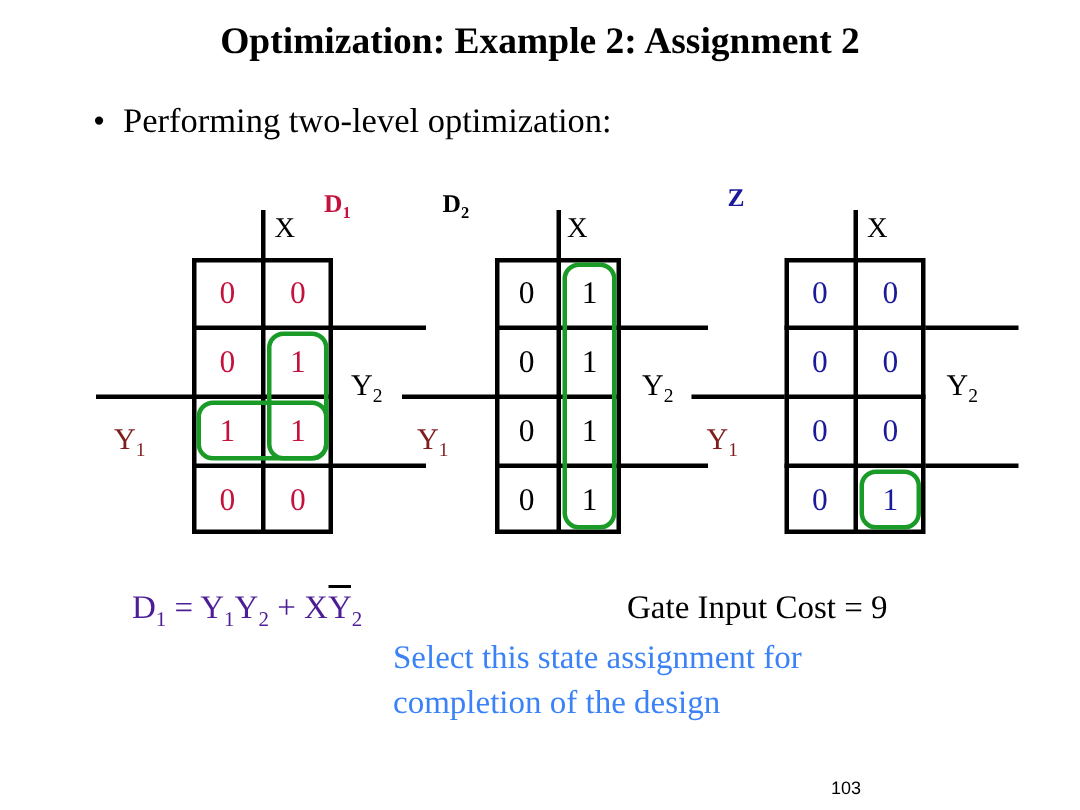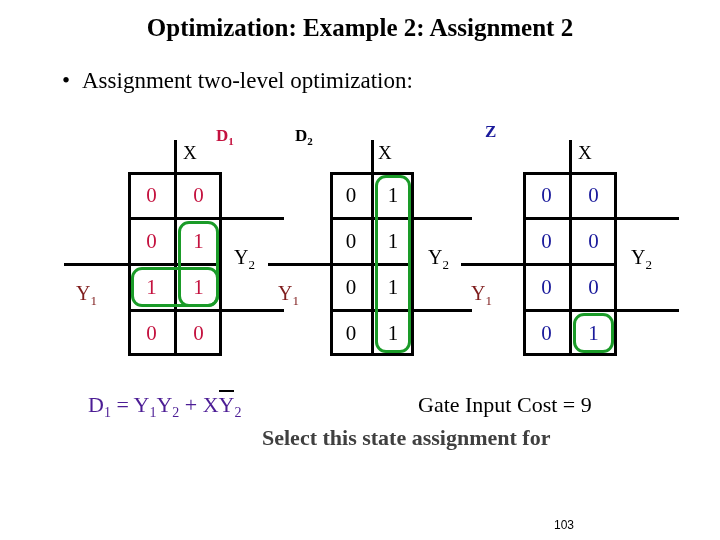--- a/index.html
+++ b/index.html
@@ -53,37 +53,37 @@
   .eqrow{height:30px;white-space:nowrap;position:relative;}
   .eqrow sub{font-size:14px;}
   .ovl{display:inline-block;position:relative;}
   .ovl::before{
     content:"";position:absolute;left:0;right:0;top:-2px;height:2px;background:#000;
   }
   .cost{
     position:absolute;left:418px;top:392px;font-size:22px;color:#000;white-space:nowrap;
   }
   .redtext{
-    position:absolute;left:262px;top:423px;font-size:22px;font-weight:bold;
-    color:#404040;line-height:30px;white-space:nowrap;
+    position:absolute;left:262px;top:423px;font-size:22px;font-weight:normal;
+    color:#3b82f6;line-height:30px;white-space:nowrap;
   }
   .pagenum{
     position:absolute;right:14px;bottom:8px;font-size:12px;color:#000;
     font-family:"Liberation Sans",sans-serif;
   }
 </style>
 </head>
 <body>
 
 <div id="slide">
 
   <div class="title">Optimization: Example 2: Assignment 2</div>
 
   <div class="bullet">
-    <span class="dot">•</span><span>Assignment two-level optimization:</span>
+    <span class="dot">•</span><span>Performing two-level optimization:</span>
   </div>
 
   <div id="kmaps-host">
       <div class="kmap" style="left: 0px; top: 0px;">
         <div class="kname" style="left: 216px; top: 126px; color: rgb(196, 18, 63);"><span>D</span><sub>1</sub></div>
         <div class="grid" style="left: 128px; top: 172px; width: 94px; height: 184px;"></div>
         <div class="hline" style="left: 128px; top: 217px; width: 94px; height: 3px;"></div>
         <div class="hline" style="left: 128px; top: 263px; width: 94px; height: 3px;"></div>
         <div class="hline" style="left: 128px; top: 309px; width: 94px; height: 3px;"></div>
         <div class="vline" style="left: 174px; top: 140px; width: 3px; height: 216px;"></div>
@@ -159,16 +159,17 @@
       <span>Y</span><sub>1</sub><span>Y</span><sub>2</sub>
       <span>+</span>
       <span>X</span><span class="ovl">Y</span><sub>2</sub>
     </div>
   </div>
 
   <div class="cost">Gate Input Cost = 9</div>
 
   <div class="redtext">
     <div>Select this state assignment for</div>
+    <div>completion of the design</div>
   </div>
 
   <div class="pagenum">103</div>
 </div>
 
 </body></html>

